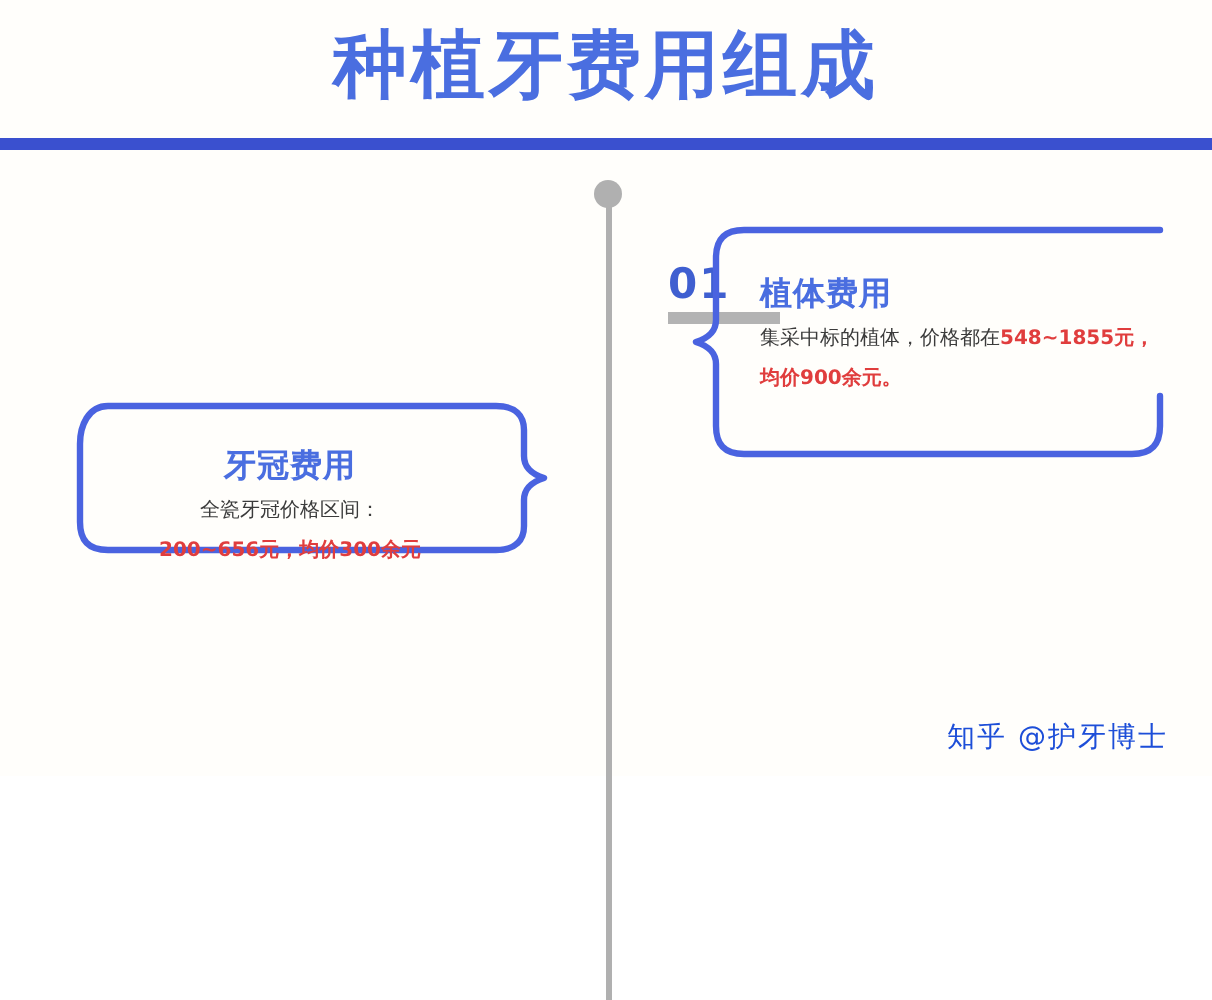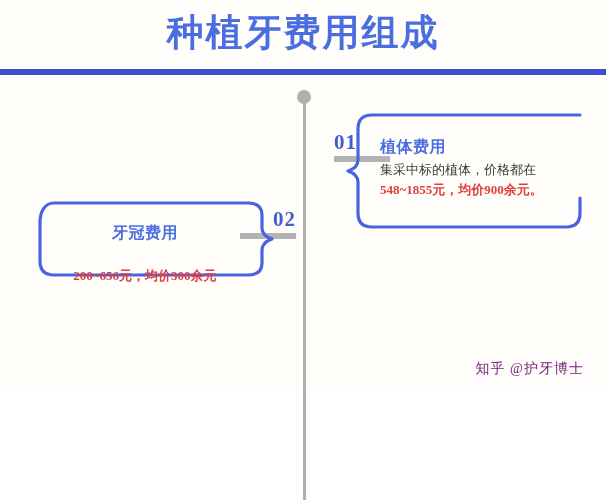--- a/index.html
+++ b/index.html
@@ -13,21 +13,20 @@
     font-family: "DejaVu Sans", "Liberation Sans", sans-serif;
     overflow: hidden;
     position: relative;
   }
 
   #page {
     position: relative;
     width: 606px;
     height: 388px;
     background: #fffefb;
-    font-family: Liberation Serif, serif;
   }
 
   
   .page-title {
     position: absolute;
     left: 0;
     top: 6px;
     width: 606px;
     text-align: center;
     font-size: 37px;
@@ -110,21 +109,21 @@
     font-size: 16px;
     font-weight: bold;
     color: #4a6ee0;
     line-height: 22px;
     letter-spacing: 0.5px;
     margin-bottom: 2px;
     white-space: nowrap;
     margin-top: 14px;
   }
   .card-text {
-    font-size: 13px;
+    font-size: 10px;
     line-height: 19.5px;
     color: #3b3b3b;
     letter-spacing: 0;
   }
   .hl {
     color: #e03d3d;
     font-weight: bold;
   }
 
   
@@ -139,45 +138,41 @@
   
   #card-service { left: 344px; top: 272px; width: 252px; height: 178px; }
   #card-service .card-body { left: 36px; top: 12px; width: 208px; }
 
   
   .watermark {
     position: absolute;
     right: 22px;
     bottom: 10px;
     font-size: 14px;
-    color: #701a75;
+    color: #1d4ed8;
     letter-spacing: 1px;
     white-space: nowrap;
   }
 </style>
 </head>
 <body>
 
 <div id="page">
 
   <div class="page-title">种植牙费用组成</div>
   <div class="title-rule"></div>
 
   <div class="timeline-dot"></div>
   <div class="timeline-line"></div>
 
   <div class="step step-right" id="step-01">
     <div class="num">01</div>
     <div class="bar"></div>
   </div>
 
-  <div class="step step-left" id="step-02">
-    <div class="num">02</div>
-    <div class="bar"></div>
-  </div>
 
 
   <div class="card" id="card-implant">
     <svg class="brace-frame" width="252" height="118" viewBox="0 0 252 118">
       <path d="M 236 3
                L 28 3
                C 18 3 14 8 14 17
                L 14 48
                C 14 54 10 57 4 59
                C 10 61 14 64 14 70
@@ -205,21 +200,21 @@
                C 226 70 222 75 212 75
                L 18 75
                C 8 75 4 70 4 61
                L 4 22
                C 4 13 8 3 18 3
                Z" fill="none" stroke="#4a63e0" stroke-width="3.2" stroke-linecap="round" stroke-linejoin="round"></path>
     </svg>
     <div class="card-body">
       <div class="card-title">牙冠费用</div>
       <div class="card-text">
-        <br>
+        <span>全瓷牙冠价格区间：</span><br>
         <span class="hl">200~656元，均价300余元</span>
       </div>
     </div>
   </div>
 
 
   <div class="watermark">知乎 @护牙博士</div>
 
 </div>
 

